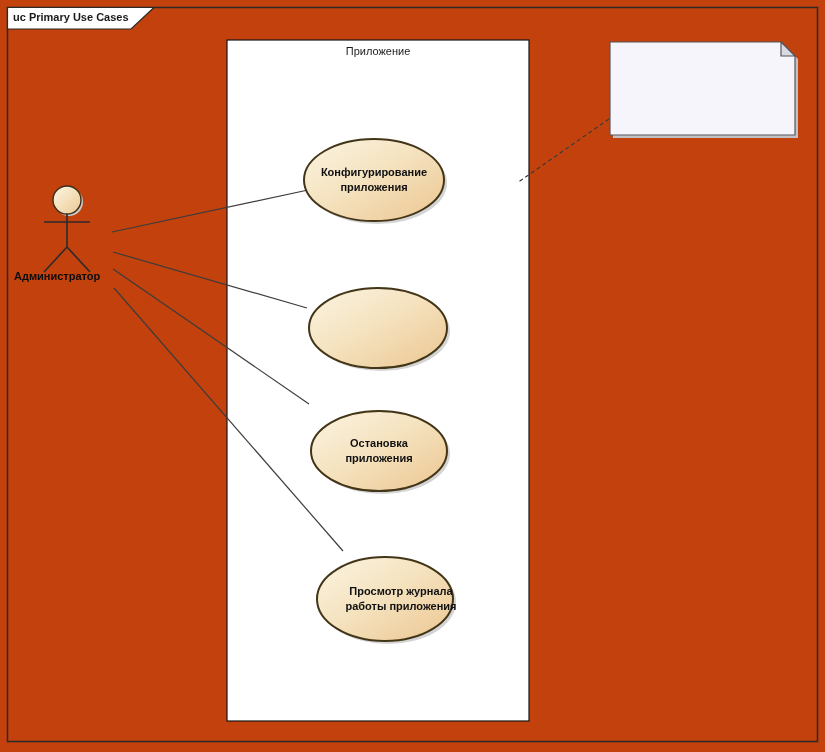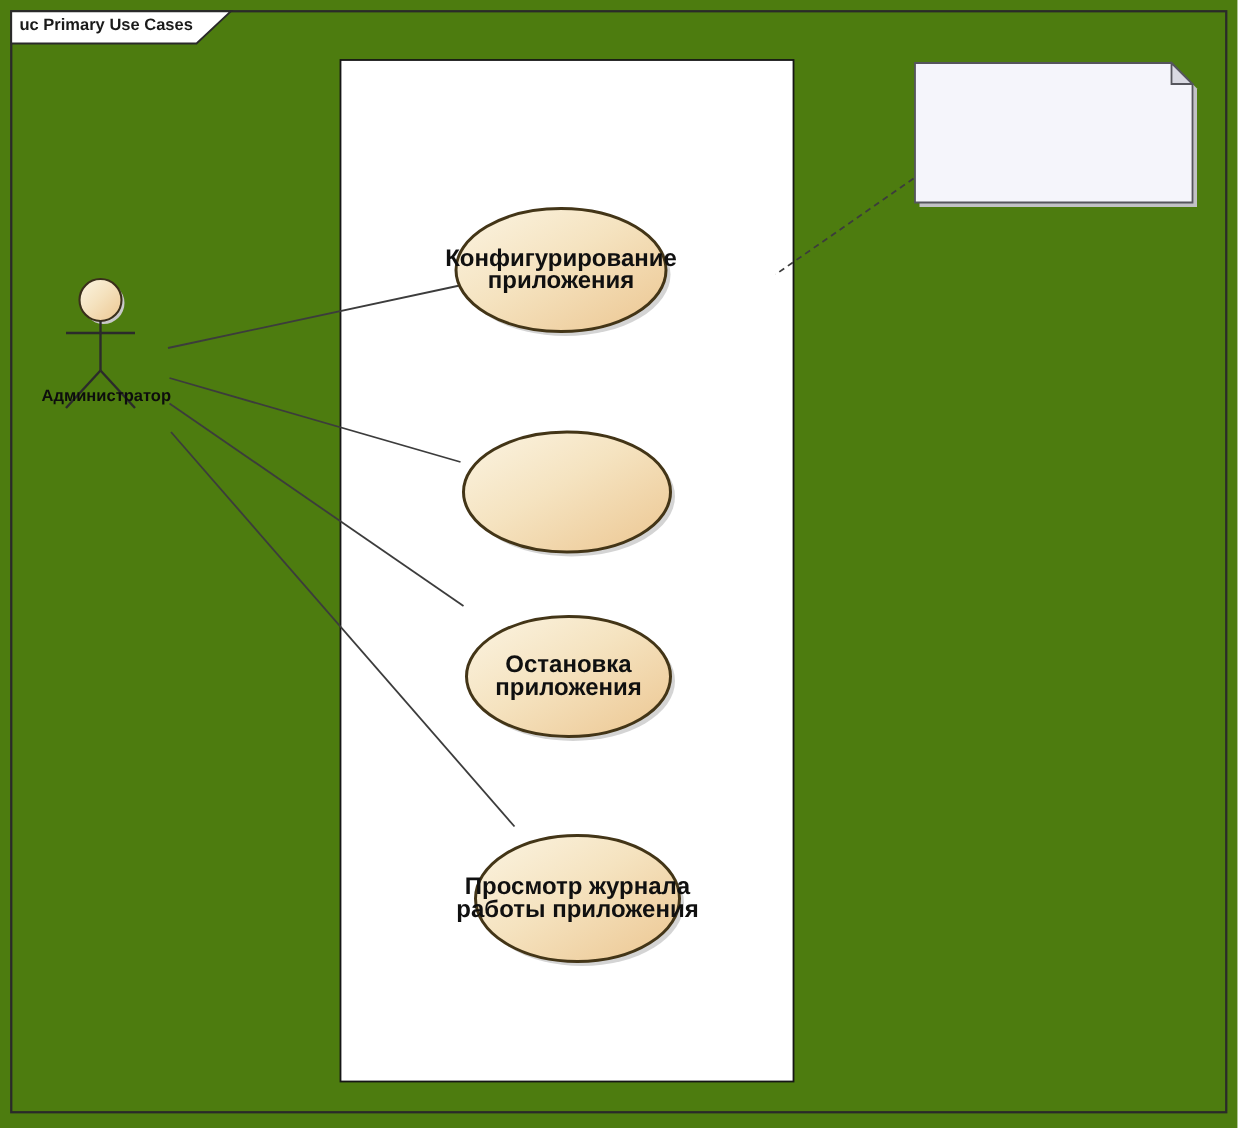--- a/index.html
+++ b/index.html
@@ -1,54 +1,54 @@
 <!DOCTYPE html>
 <html><head>
 <meta charset="utf-8">
 <style>
   html, body { margin: 0; padding: 0; background: #ffffff; }
   #canvas {
     position: relative;
     width: 825px;
     height: 752px;
-    background: #4d7c0f;
+    background: #c2410c;
     font-family: "Liberation Sans", sans-serif;
     overflow: hidden;
     text-decoration: underline;
   }
   #shapes { position: absolute; left: 0; top: 0; }
   .label {
     position: absolute;
     color: #111111;
     white-space: pre;
   }
   .frame-title {
     left: 13px; top: 11px;
     font-size: 11px; font-weight: bold; color: #1a1a1a;
   }
   .boundary-title {
     left: 227px; top: 45px; width: 302px;
     text-align: center;
     font-size: 11px; color: #1c1c1c;
   }
   .actor-name {
-    left: 14px; top: 258px; width: 100px;
-    text-align: right;
+    left: 14px; top: 270px; width: 100px;
+    text-align: left;
     font-size: 11px; font-weight: bold; color: #0d0d0d;
   }
   .usecase-label {
     display: flex; align-items: center; justify-content: center;
     text-align: center;
-    font-size: 16px; font-weight: bold; color: #101010;
+    font-size: 11px; font-weight: bold; color: #101010;
     line-height: 15px;
   }
   .uc1 { left: 294px; top: 135px; width: 160px; height: 90px; }
   .uc2 { left: 298px; top: 283px; width: 160px; height: 90px; }
   .uc3 { left: 299px; top: 406px; width: 160px; height: 90px; }
-  .uc4 { left: 305px; top: 554px; width: 160px; height: 90px; }
+  .uc4 { left: 321px; top: 554px; width: 160px; height: 90px; }
   .note-text {
     left: 617px; top: 56px; width: 182px;
     font-size: 11px; line-height: 14px; color: #14141c;
   }
 </style>
 </head>
 <body>
 
 <div id="canvas">
 
@@ -92,20 +92,21 @@
       <circle cx="69" cy="202" r="14" fill="#c9c9c9"></circle>
       <circle cx="67" cy="200" r="14" fill="url(#egrad)" stroke="#3a2f1b" stroke-width="1.4"></circle>
       <line x1="67" y1="214" x2="67" y2="247" stroke="#2b2b2b" stroke-width="1.6"></line>
       <line x1="44" y1="222" x2="90" y2="222" stroke="#2b2b2b" stroke-width="1.6"></line>
       <line x1="67" y1="247" x2="44" y2="272" stroke="#2b2b2b" stroke-width="1.6"></line>
       <line x1="67" y1="247" x2="90" y2="272" stroke="#2b2b2b" stroke-width="1.6"></line>
     </g>
   </svg>
 
   <div class="label frame-title">uc Primary Use Cases</div>
+  <div class="label boundary-title">Приложение</div>
   <div class="label actor-name">Администратор</div>
 
   <div class="label usecase-label uc1">Конфигурирование
 приложения</div>
   <div class="label usecase-label uc3">Остановка
 приложения</div>
   <div class="label usecase-label uc4">Просмотр журнала
 работы приложения</div>
 
 </div>

